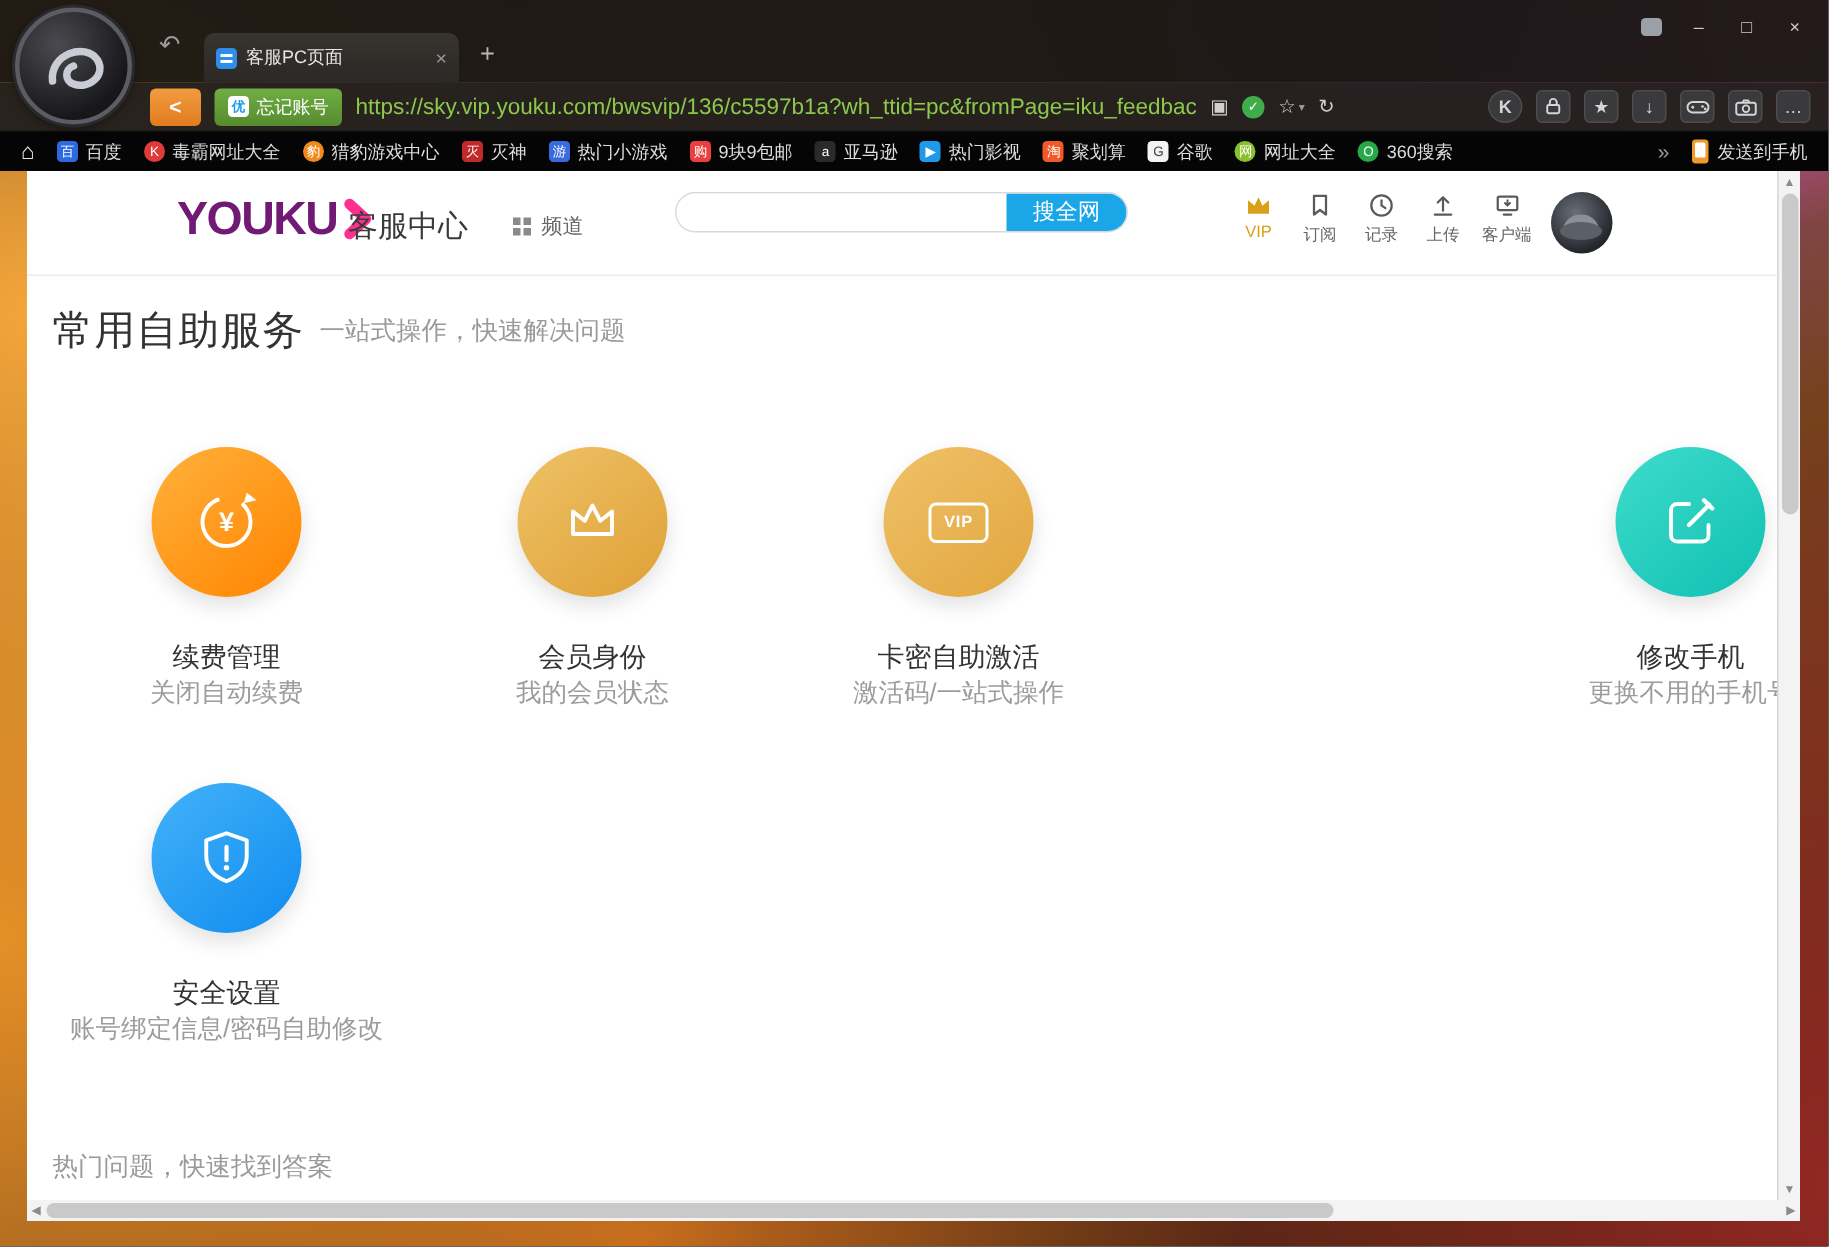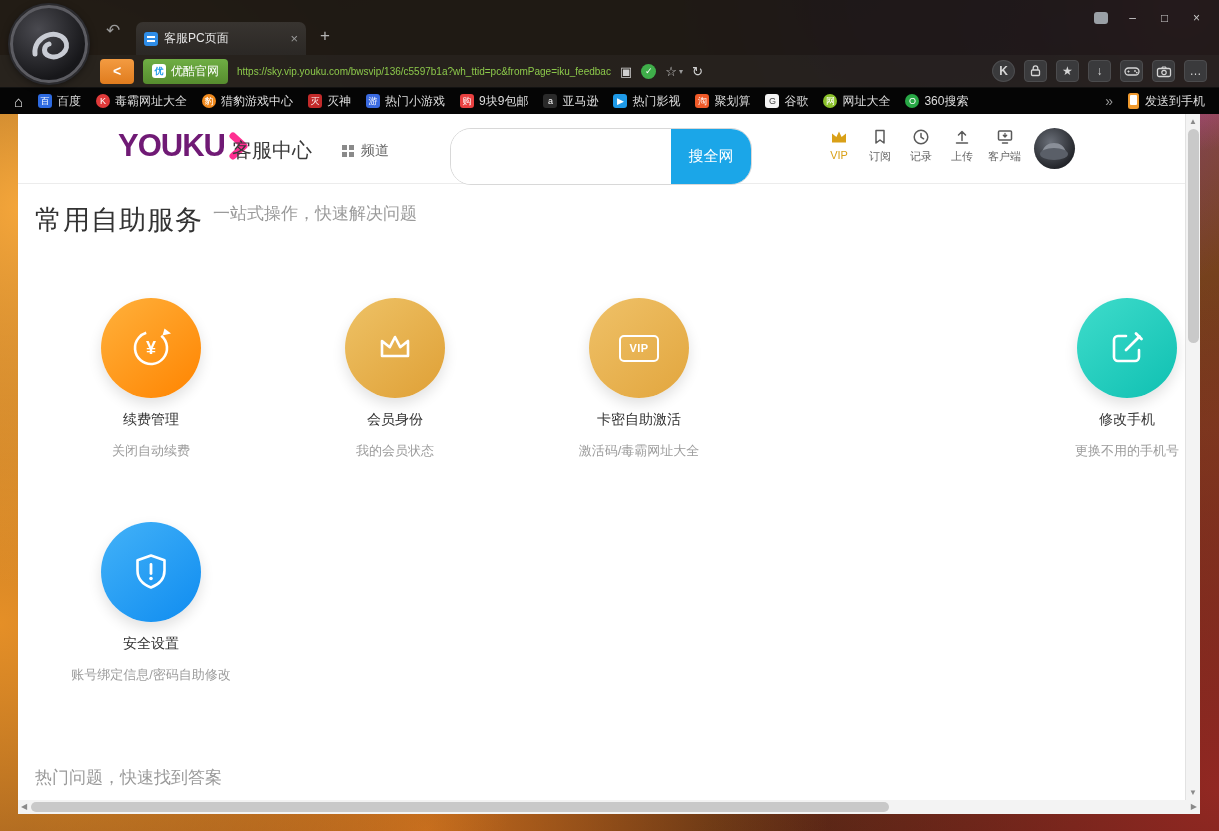--- a/index.html
+++ b/index.html
@@ -38,21 +38,21 @@
   .skin-swatch{width:14px;height:12px;border-radius:3px;background:#9aa0a6;display:inline-block}
 
   .addressbar{position:absolute;left:0;top:55px;width:100%;height:33px;background:rgba(35,32,29,.97);
     border-bottom:1px solid #111;display:flex;align-items:center;padding:0 12px 0 100px;gap:9px;z-index:2}
   .back-chip{width:34px;height:25px;border-radius:4px;background:linear-gradient(#f39b41,#e07c1e);color:#fff;
     font-weight:bold;font-size:14px;display:flex;align-items:center;justify-content:center;flex:none}
   .site-chip{height:25px;border-radius:4px;background:linear-gradient(#6fae44,#568c2e);color:#fff;font-size:12px;
     display:flex;align-items:center;gap:5px;padding:0 9px;flex:none}
   .site-chip-icon{width:14px;height:14px;border-radius:3px;background:#fff;color:#1e9ae8;font-size:9px;
     display:flex;align-items:center;justify-content:center;font-weight:bold}
-  .url{color:#8cc84b;font-size:10px;white-space:nowrap;max-width:604px;overflow:hidden;flex:none}
+  .url{color:#8cc84b;font-size:15px;white-space:nowrap;max-width:604px;overflow:hidden;flex:none}
   .addr-ico{color:#cfcfcf;font-size:13px;flex:none;display:flex;align-items:center}
   .caret{font-size:8px;color:#9a9a9a;margin-left:2px}
   .green-dot{width:15px;height:15px;border-radius:50%;background:#3fae4a;color:#fff;font-size:9px;
     display:flex;align-items:center;justify-content:center;flex:none}
   .spacer{flex:1}
   .abtn{width:23px;height:22px;border-radius:4px;background:#3a3a3c;border:1px solid #4c4c4e;color:#d5d5d5;
     display:flex;align-items:center;justify-content:center;font-size:12px;flex:none}
   .abtn.round{border-radius:50%;font-weight:bold}
 
   .bookmarksbar{position:absolute;left:0;top:88px;width:100%;height:26px;background:#050505;display:flex;
@@ -69,44 +69,44 @@
   
   .page{position:absolute;left:18px;top:114px;width:1167px;height:686px;background:#fff;z-index:3;overflow:hidden}
   .pg-header{position:absolute;left:0;top:0;width:100%;height:70px;border-bottom:1px solid #ececec}
   .logo{position:absolute;left:100px;top:14px;display:flex;align-items:center;gap:4px}
   .logo-text{font-size:31px;font-weight:bold;color:#701a75;letter-spacing:-1px}
   .svc-center-title{position:absolute;left:214px;top:23px;font-size:20px;color:#3a3a3a}
   .channel{position:absolute;left:324px;top:28px;display:flex;gap:7px;align-items:center;color:#666;font-size:14px}
   .grid-ico{width:12px;height:12px;
     background-image:linear-gradient(#8a8a8a,#8a8a8a),linear-gradient(#8a8a8a,#8a8a8a),linear-gradient(#8a8a8a,#8a8a8a),linear-gradient(#8a8a8a,#8a8a8a);
     background-size:5px 5px;background-position:0 0,7px 0,0 7px,7px 7px;background-repeat:no-repeat}
-  .search{position:absolute;left:432px;top:14px;width:302px;height:57px;border:1px solid #d8d8d8;border-radius:21px;
+  .search{position:absolute;left:432px;top:14px;width:302px;height:27px;border:1px solid #d8d8d8;border-radius:21px;
     display:flex;overflow:hidden;background:#fff}
   .search-input{flex:1;border:none;outline:none;padding:0 16px;font-size:14px;min-width:0}
   .search-btn{width:80px;background:#1ba6e8;color:#fff;font-size:15px;display:flex;align-items:center;
     justify-content:center;border:none;flex:none;cursor:pointer}
   .pg-nav{position:absolute;left:806px;top:14px;display:flex;gap:11px}
   .nav-item{display:flex;flex-direction:column;align-items:center;gap:3px;font-size:11px;color:#666;min-width:30px}
   .nav-item.gold{color:#d9a018}
   .avatar{position:absolute;left:1016px;top:14px;width:41px;height:41px;border-radius:50%;overflow:hidden;
     background:radial-gradient(circle at 40% 35%,#6a6f78,#23252a 72%)}
 
-  .sec-head{position:absolute;left:17px;display:flex;align-items:flex-start;gap:10px}
+  .sec-head{position:absolute;left:17px;display:flex;align-items:center;gap:10px}
   .sec-title{font-size:27px;color:#333;letter-spacing:1px}
   .sec-sub{font-size:17px;color:#9a9a9a}
   .sec-head.services{top:88px}
   .sec-head.faq{top:652px}
 
   .svc{position:absolute;width:244px;display:flex;flex-direction:column;align-items:center}
   .svc.c1{left:11px;top:184px}.svc.c2{left:255px;top:184px}.svc.c3{left:499px;top:184px}
   .svc.c4{left:743px;top:184px}.svc.c5{left:987px;top:184px}.svc.c6{left:11px;top:408px}
   .svc-circle{width:100px;height:100px;border-radius:50%;display:flex;align-items:center;justify-content:center;
     box-shadow:0 6px 14px rgba(0,0,0,.12);background:#ccc}
-  .svc-title{margin-top:13px;font-size:14px;color:#333}
-  .svc-desc{margin-top:13px;font-size:13px;color:#9c9c9c}
+  .svc-title{margin-top:28px;font-size:18px;color:#333}
+  .svc-desc{margin-top:0;font-size:17px;color:#9c9c9c}
   .vip-card{width:40px;height:27px;border:2.5px solid #fff;border-radius:5px;display:flex;align-items:center;
     justify-content:center;color:#fff;font-size:11px;font-weight:bold;letter-spacing:.5px}
 
   
   .vscroll{position:absolute;left:1185px;top:114px;width:15px;height:686px;background:#f3f3f3;
     border-left:1px solid #e2e2e2;z-index:4}
   .v-arrow{position:absolute;left:0;width:100%;text-align:center;color:#8a8a8a;font-size:8px}
   .v-arrow.up{top:3px}.v-arrow.down{bottom:3px}
   .v-thumb{position:absolute;left:2px;top:15px;width:11px;height:214px;background:#c9c9c9;border-radius:6px}
   .hscroll{position:absolute;left:18px;top:800px;width:1182px;height:14px;background:#f3f3f3;z-index:4}
@@ -140,21 +140,21 @@
     <svg width="60" height="60" viewBox="0 0 60 60">
       <path d="M16 40 C14 22 38 14 46 26 C52 36 40 46 30 42 C24 40 24 32 30 30" fill="none" stroke="#c9ccd4" stroke-width="5" stroke-linecap="round"></path>
     </svg>
   </div>
   <span class="undo">↶</span>
 
   <div class="addressbar">
     <div class="back-chip">&lt;</div>
     <div class="site-chip">
       <span class="site-chip-icon">优</span>
-      <span>优酷官网</span>
+      <span>忘记账号</span>
     </div>
     <div class="url">https://sky.vip.youku.com/bwsvip/136/c5597b1a?wh_ttid=pc&amp;fromPage=iku_feedbac</div>
     <span class="addr-ico">▣</span>
     <span class="green-dot">✓</span>
     <span class="addr-ico">
       <span>☆</span>
       <span class="caret">▾</span>
     </span>
     <span class="addr-ico">↻</span>
     <span class="spacer"></span>
@@ -329,21 +329,21 @@
       </div>
       <div class="svc-title">会员身份</div>
       <div class="svc-desc">我的会员状态</div>
     </div>
 
     <div class="svc c3">
       <div class="svc-circle" style="background:linear-gradient(140deg,#efc168,#e2a63e)">
         <div class="vip-card">VIP</div>
       </div>
       <div class="svc-title">卡密自助激活</div>
-      <div class="svc-desc">激活码/毒霸网址大全</div>
+      <div class="svc-desc">激活码/一站式操作</div>
     </div>
 
 
     <div class="svc c5">
       <div class="svc-circle" style="background:linear-gradient(140deg,#3fdccb,#0fc0b2)">
         <svg width="48" height="48" viewBox="0 0 48 48">
             <path d="M36 26v7a4 4 0 0 1-4 4H15a4 4 0 0 1-4-4V16a4 4 0 0 1 4-4h8" fill="none" stroke="#fff" stroke-width="2.6" stroke-linecap="round"></path>
             <path d="M23 26L36.5 12.5" stroke="#fff" stroke-width="2.8" stroke-linecap="round"></path>
             <path d="M33 9.5l5.5 5.5" stroke="#fff" stroke-width="2.8" stroke-linecap="round"></path>
           </svg>

